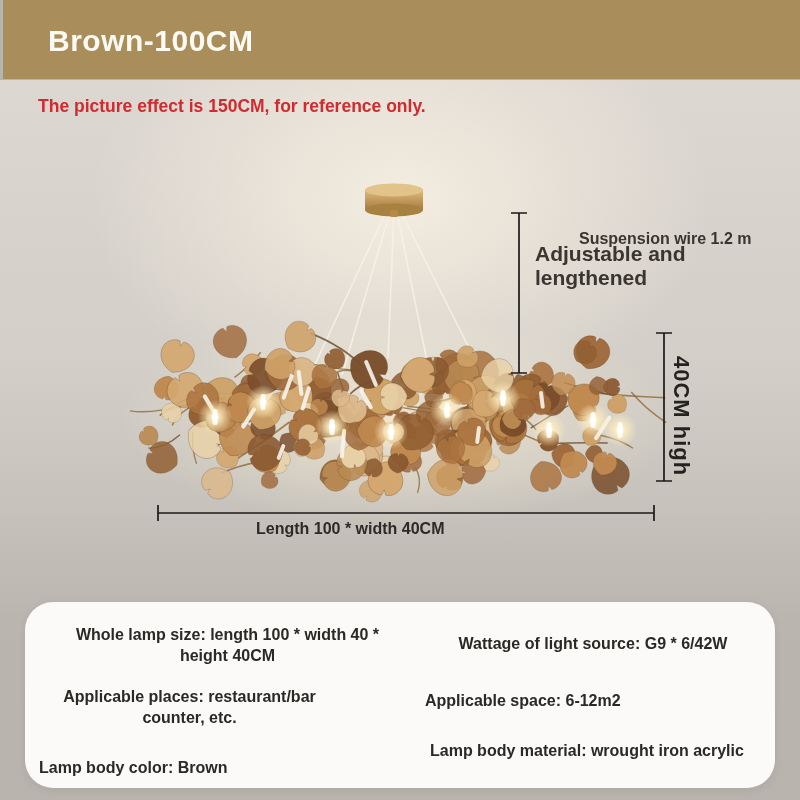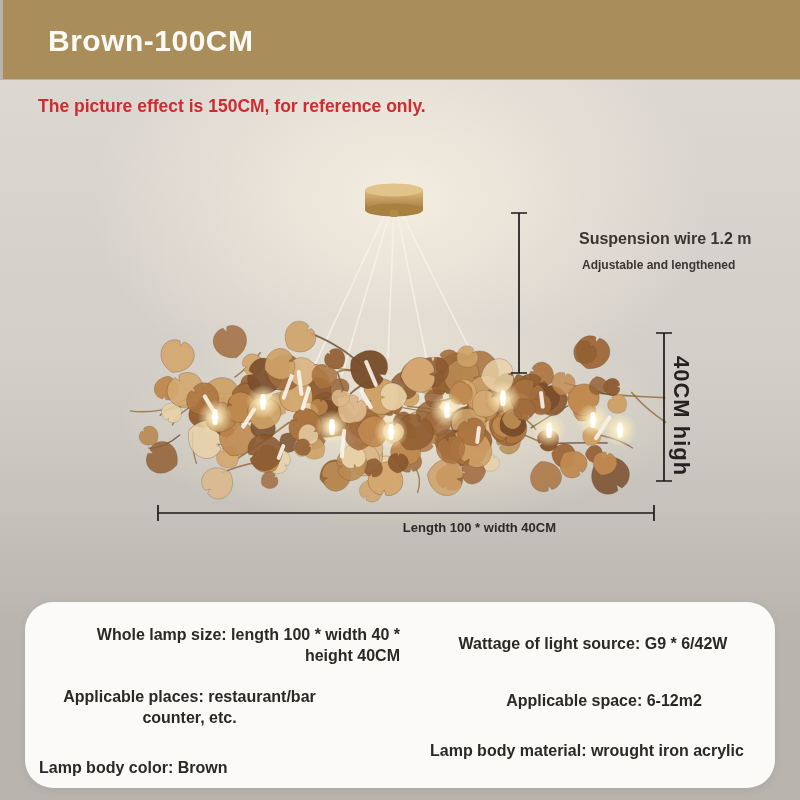--- a/index.html
+++ b/index.html
@@ -29,43 +29,43 @@
       linear-gradient(180deg,#dcd7d1 0%,#d3cfc8 38%,#c6c2bb 58%,#bab5ae 72%,#b8b3ac 100%);
   }
   .notice{
     position:absolute;left:38px;top:16px;
     font-size:17.5px;font-weight:700;color:#cf2b30;
   }
   .photo-svg{position:absolute;left:0;top:0;width:800px;height:720px;}
   
   .annot{position:absolute;color:#3a3530;font-weight:700;}
   .susp-1{left:535px;top:150px;font-size:16px;margin-left:44px;}
-  .susp-2{left:535px;top:178px;font-size:12px;margin-left:47px;}
+  .susp-2{left:535px;top:162px;font-size:21px;}
   .height-label{
     left:668px;top:276px;height:130px;
     writing-mode:vertical-rl;font-size:22px;letter-spacing:1px;color:#242220;
   }
   .length-label{
-    left:256px;top:440px;width:300px;text-align:right;
-    font-size:13px;color:#2c2a27;
+    left:256px;top:440px;width:300px;text-align:left;
+    font-size:16px;color:#2c2a27;
   }
   
   .spec-card{
     position:absolute;left:25px;top:522px;width:750px;height:186px;
     background:#fbfaf8;border-radius:28px;
     box-shadow:0 2px 8px rgba(0,0,0,0.07);
   }
   .spec-item{
     position:absolute;font-size:16px;font-weight:700;color:#2b2926;line-height:1.34;
   }
-  .spec-l1{left:30px;top:22px;width:345px;text-align:right;}
+  .spec-l1{left:30px;top:22px;width:345px;text-align:center;}
   .spec-l2{left:12px;top:84px;width:305px;text-align:center;}
   .spec-l3{left:14px;top:147px;width:345px;text-align:left;margin-top:8px;}
   .spec-r1{left:398px;top:31px;width:340px;text-align:center;}
-  .spec-r2{left:409px;top:88px;width:340px;text-align:center;}
+  .spec-r2{left:400px;top:88px;width:340px;text-align:left;}
   .spec-r3{left:405px;top:138px;width:325px;text-align:left;}
 </style>
 </head>
 <body>
 
 <div class="banner">
   <div class="variant-label">Brown-100CM</div>
 </div>
 
 <div class="stage">

